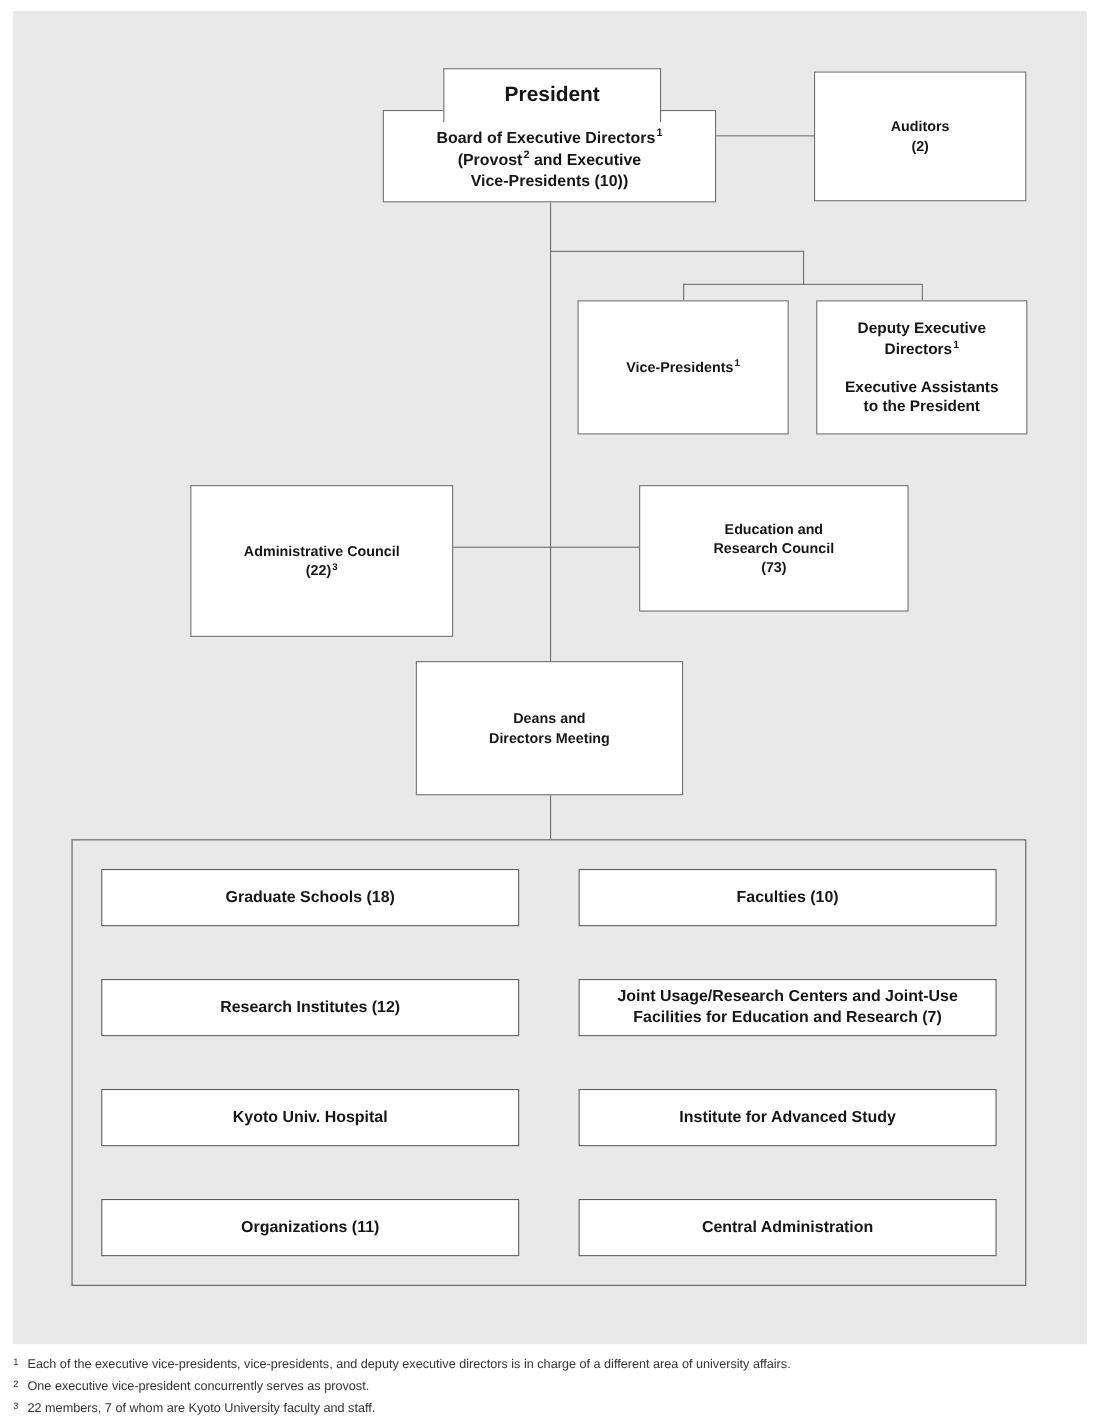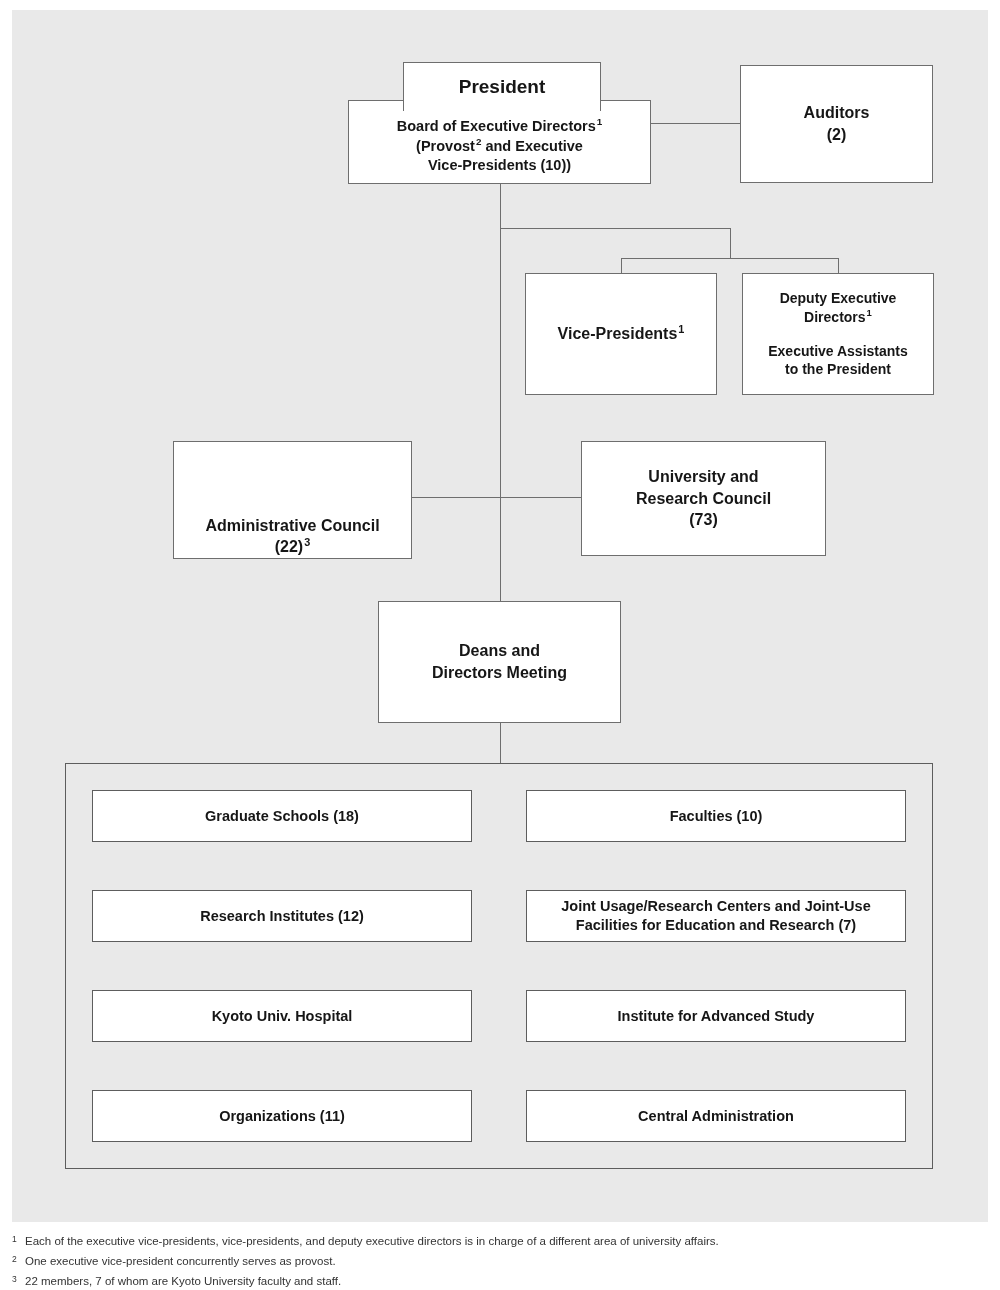--- a/index.html
+++ b/index.html
@@ -32,21 +32,21 @@
     position: absolute;
     background: #ffffff;
     border: 1px solid #6e6e6e;
     box-sizing: border-box;
     display: flex;
     flex-direction: column;
     align-items: center;
     justify-content: center;
     text-align: center;
     font-weight: bold;
-    font-size: 16px;
+    font-size: 13px;
     line-height: 1.35;
     color: #161616;
     z-index: 3;
   }
   .box .ln { display: block; white-space: nowrap; }
 
   sup.fn {
     font-size: 0.68em;
     font-weight: bold;
     vertical-align: super;
@@ -87,21 +87,21 @@
   }
   #deputy-box {
     left: 742px; top: 273px; width: 192px; height: 122px;
     font-size: 14px;
   }
   #deputy-box .grp { display: block; }
   #deputy-box .grp + .grp { margin-top: 15px; }
 
   
   #admin-council-box {
-    left: 173px; top: 441px; width: 239px; height: 118px; justify-content: flex-end;
+    left: 173px; top: 441px; width: 239px; height: 138px;
   }
   #edu-council-box {
     left: 581px; top: 441px; width: 245px; height: 115px;
   }
 
   
   #deans-box {
     left: 378px; top: 601px; width: 243px; height: 122px;
   }
 
@@ -217,21 +217,21 @@
     <span class="ln">to the President</span>
   </span>
 </div>
 
 <div class="box" id="admin-council-box">
   <span class="ln">Administrative Council</span>
   <span class="ln"><span>(22)</span><sup class="fn">3</sup></span>
 </div>
 
 <div class="box" id="edu-council-box">
-  <span class="ln">University and</span>
+  <span class="ln">Education and</span>
   <span class="ln">Research Council</span>
   <span class="ln">(73)</span>
 </div>
 
 <div class="box" id="deans-box">
   <span class="ln">Deans and</span>
   <span class="ln">Directors Meeting</span>
 </div>
 
 <div id="units-container">

